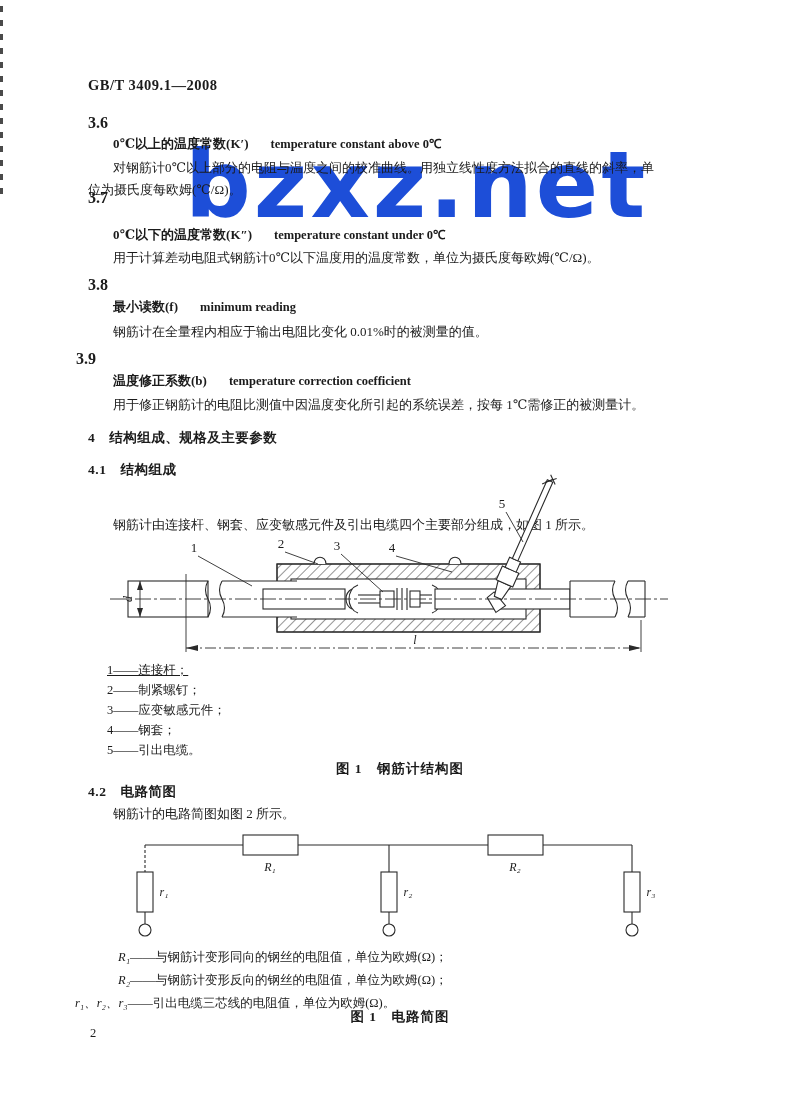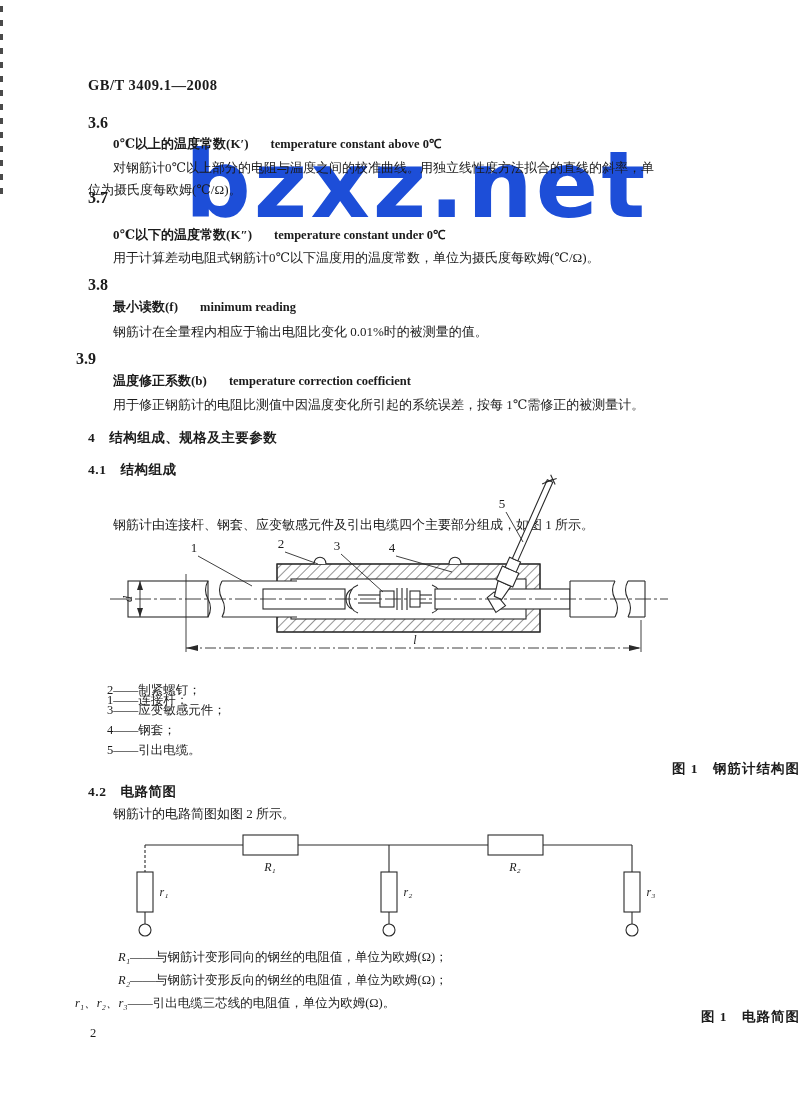--- a/index.html
+++ b/index.html
@@ -4,21 +4,21 @@
 <style>
   html,body{margin:0;padding:0;background:#fff;}
   .page{position:relative;width:800px;height:1095px;background:#ffffff;overflow:hidden;
         font-family:"Liberation Serif","DejaVu Serif",serif;color:#1b1b1b;}
   .t{position:absolute;white-space:nowrap;font-size:13px;line-height:1.25;}
   .b{font-weight:bold;}
   .num{font-size:16px;}
   .heading{font-size:13.5px;font-weight:bold;letter-spacing:.5px;}
   .term-zh{font-size:13px;font-weight:bold;margin-top:44px;}
   .term-en{font-size:12.5px;font-weight:bold;margin-left:22px;font-family:"Liberation Serif",serif;}
-  .caption{position:absolute;left:0;width:100%;text-align:right;font-size:13.5px;font-weight:bold;letter-spacing:1px;}
+  .caption{position:absolute;left:0;width:100%;text-align:center;font-size:13.5px;font-weight:bold;letter-spacing:1px;}
   .legend{font-size:12.5px;}
   .sym{font-style:italic;font-family:"Liberation Serif","DejaVu Serif",serif;}
   .watermark{position:absolute;left:185px;top:132px;font-size:92px;font-weight:bold;
              color:#1d4ed8;font-family:"DejaVu Sans",sans-serif;letter-spacing:3px;z-index:0;}
   .content{position:relative;z-index:1;}
   .edge-marks{position:absolute;left:0;top:6px;width:3px;height:196px;z-index:2;
               background:repeating-linear-gradient(to bottom,#4a4a4a 0 6px,transparent 6px 14px);}
   .fig{position:absolute;}
   svg text{font-family:"Liberation Serif","DejaVu Serif",serif;fill:#1b1b1b;}
   .pagenum{font-size:12.5px;}
@@ -157,21 +157,21 @@
 
       <text x="94" y="84" font-size="13" text-anchor="middle">1</text>
       <text x="181" y="80" font-size="13" text-anchor="middle">2</text>
       <text x="237" y="82" font-size="13" text-anchor="middle">3</text>
       <text x="292" y="84" font-size="13" text-anchor="middle">4</text>
       <text x="402" y="40" font-size="13" text-anchor="middle">5</text>
       <text x="28" y="135" font-size="12" font-style="italic" text-anchor="middle" transform="rotate(-90 28 131)">d</text>
       <text x="315" y="176" font-size="12" font-style="italic" text-anchor="middle">l</text>
     </svg>
 
-    <div class="t legend" style="left:107px;top:693px;">1——连接杆；</div>
+    <div class="t legend" style="left:107px;top:663px;text-decoration:underline;">1——连接杆；</div>
     <div class="t legend" style="left:107px;top:683px;">2——制紧螺钉；</div>
     <div class="t legend" style="left:107px;top:703px;">3——应变敏感元件；</div>
     <div class="t legend" style="left:107px;top:723px;">4——钢套；</div>
     <div class="t legend" style="left:107px;top:743px;">5——引出电缆。</div>
     <div class="caption" style="top:760px;">图 1　钢筋计结构图</div>
 
     <div class="t heading" style="left:88px;top:784px;">4.2　电路简图</div>
     <div class="t" style="left:113px;top:806px;">钢筋计的电路简图如图 2 所示。</div>
 
     <svg class="fig" style="left:120px;top:826px;" width="560" height="125" viewBox="0 0 560 125">

